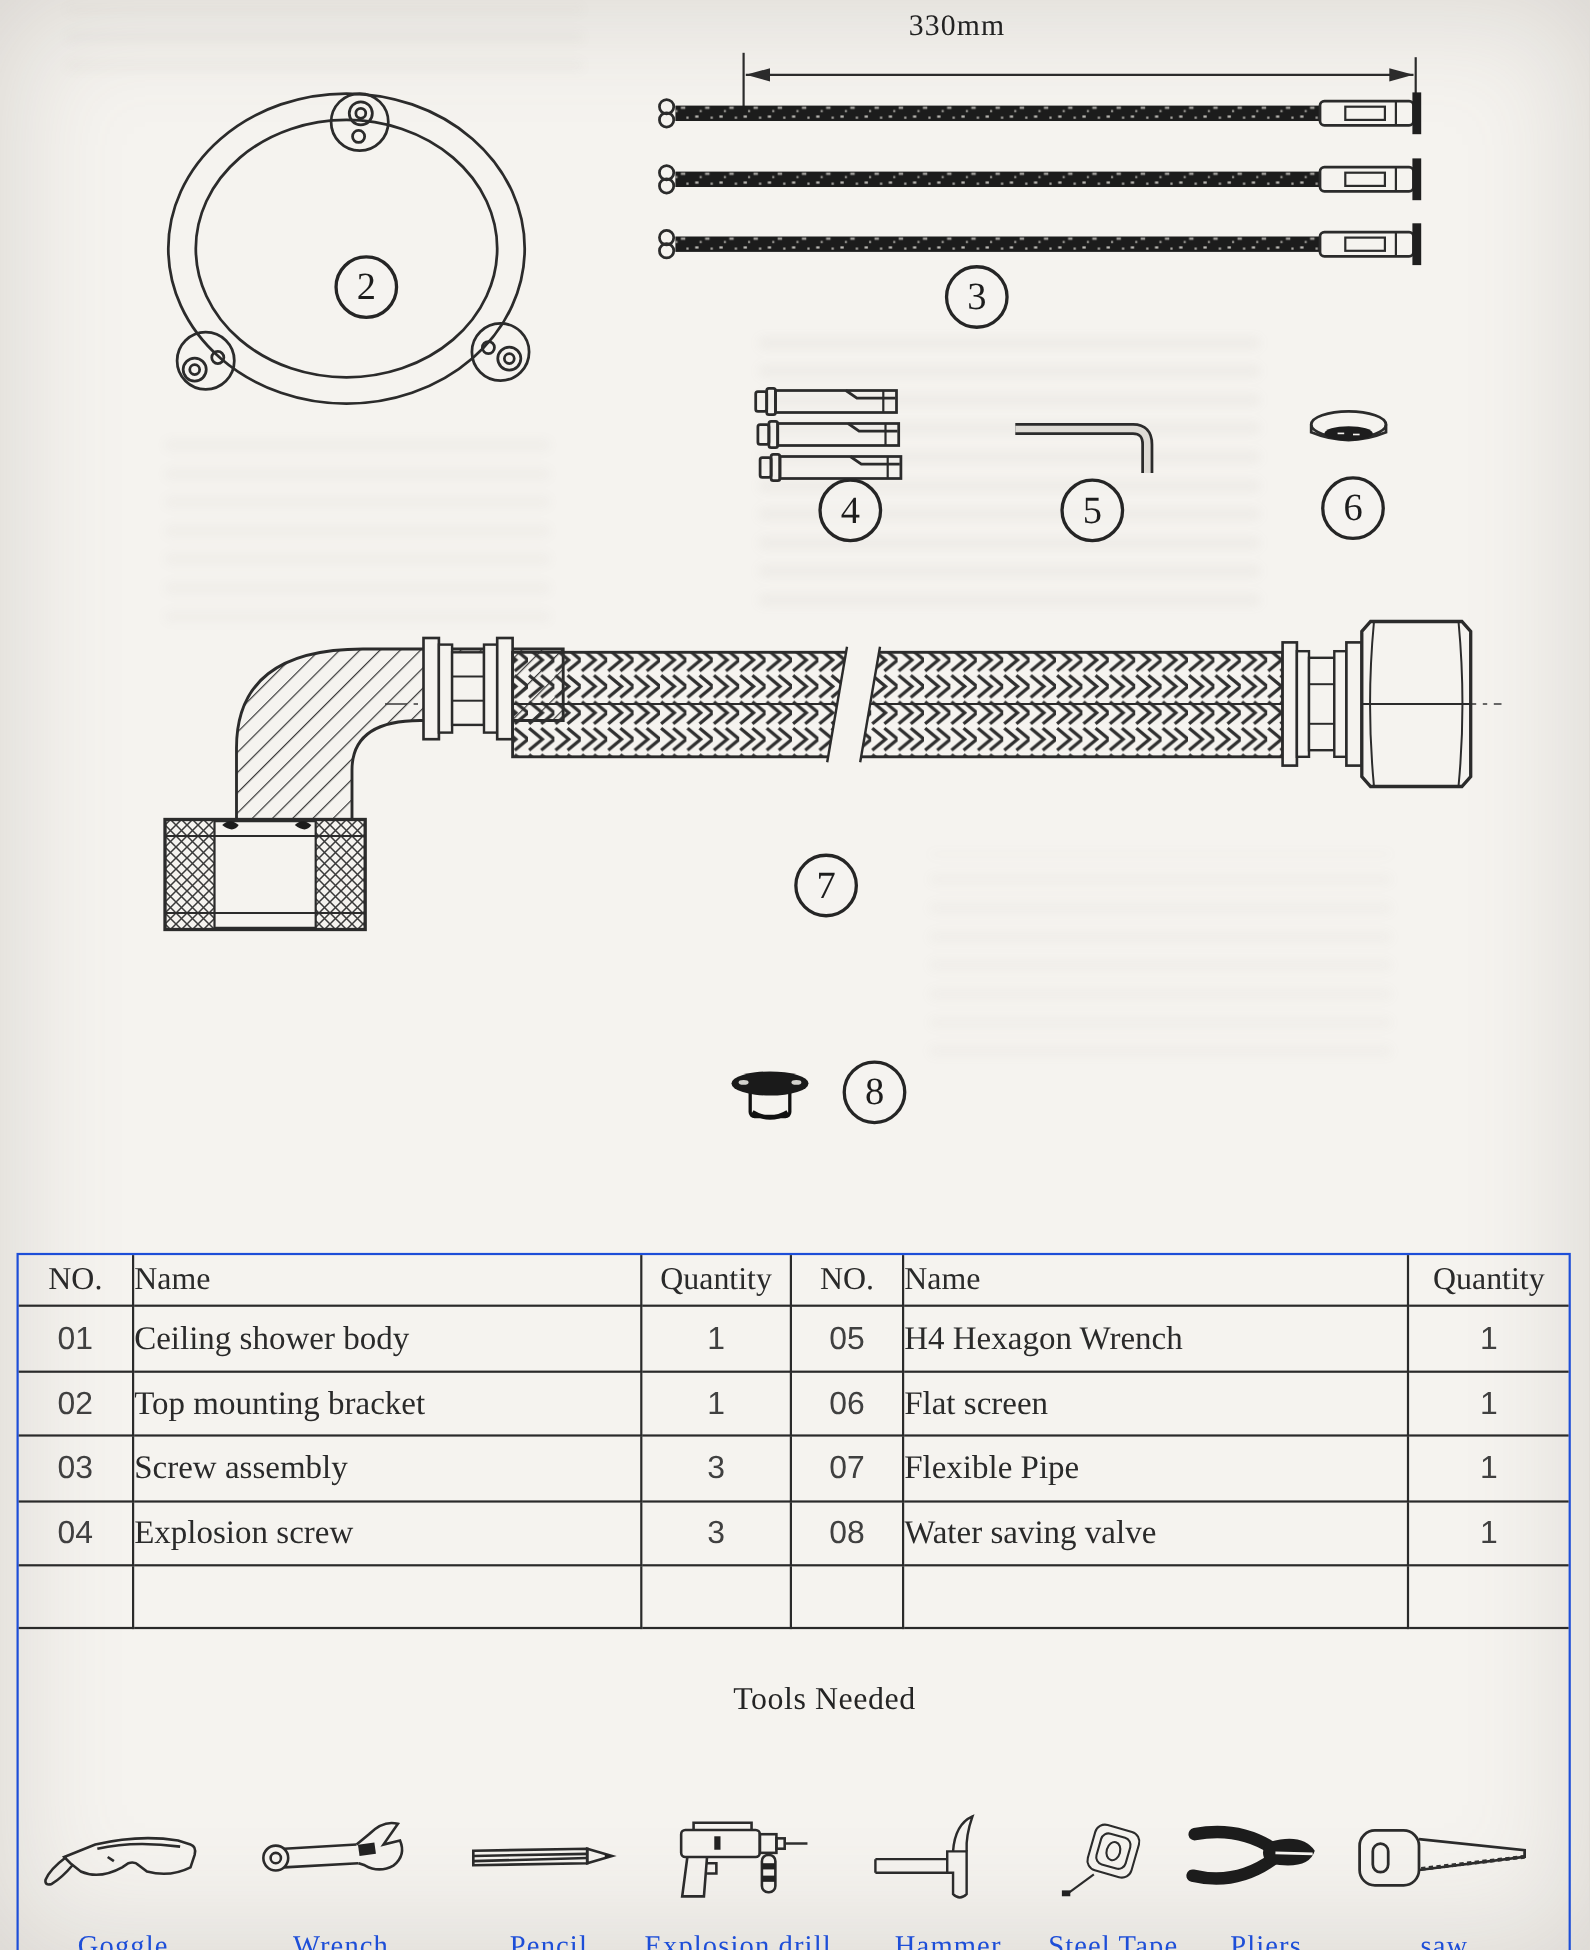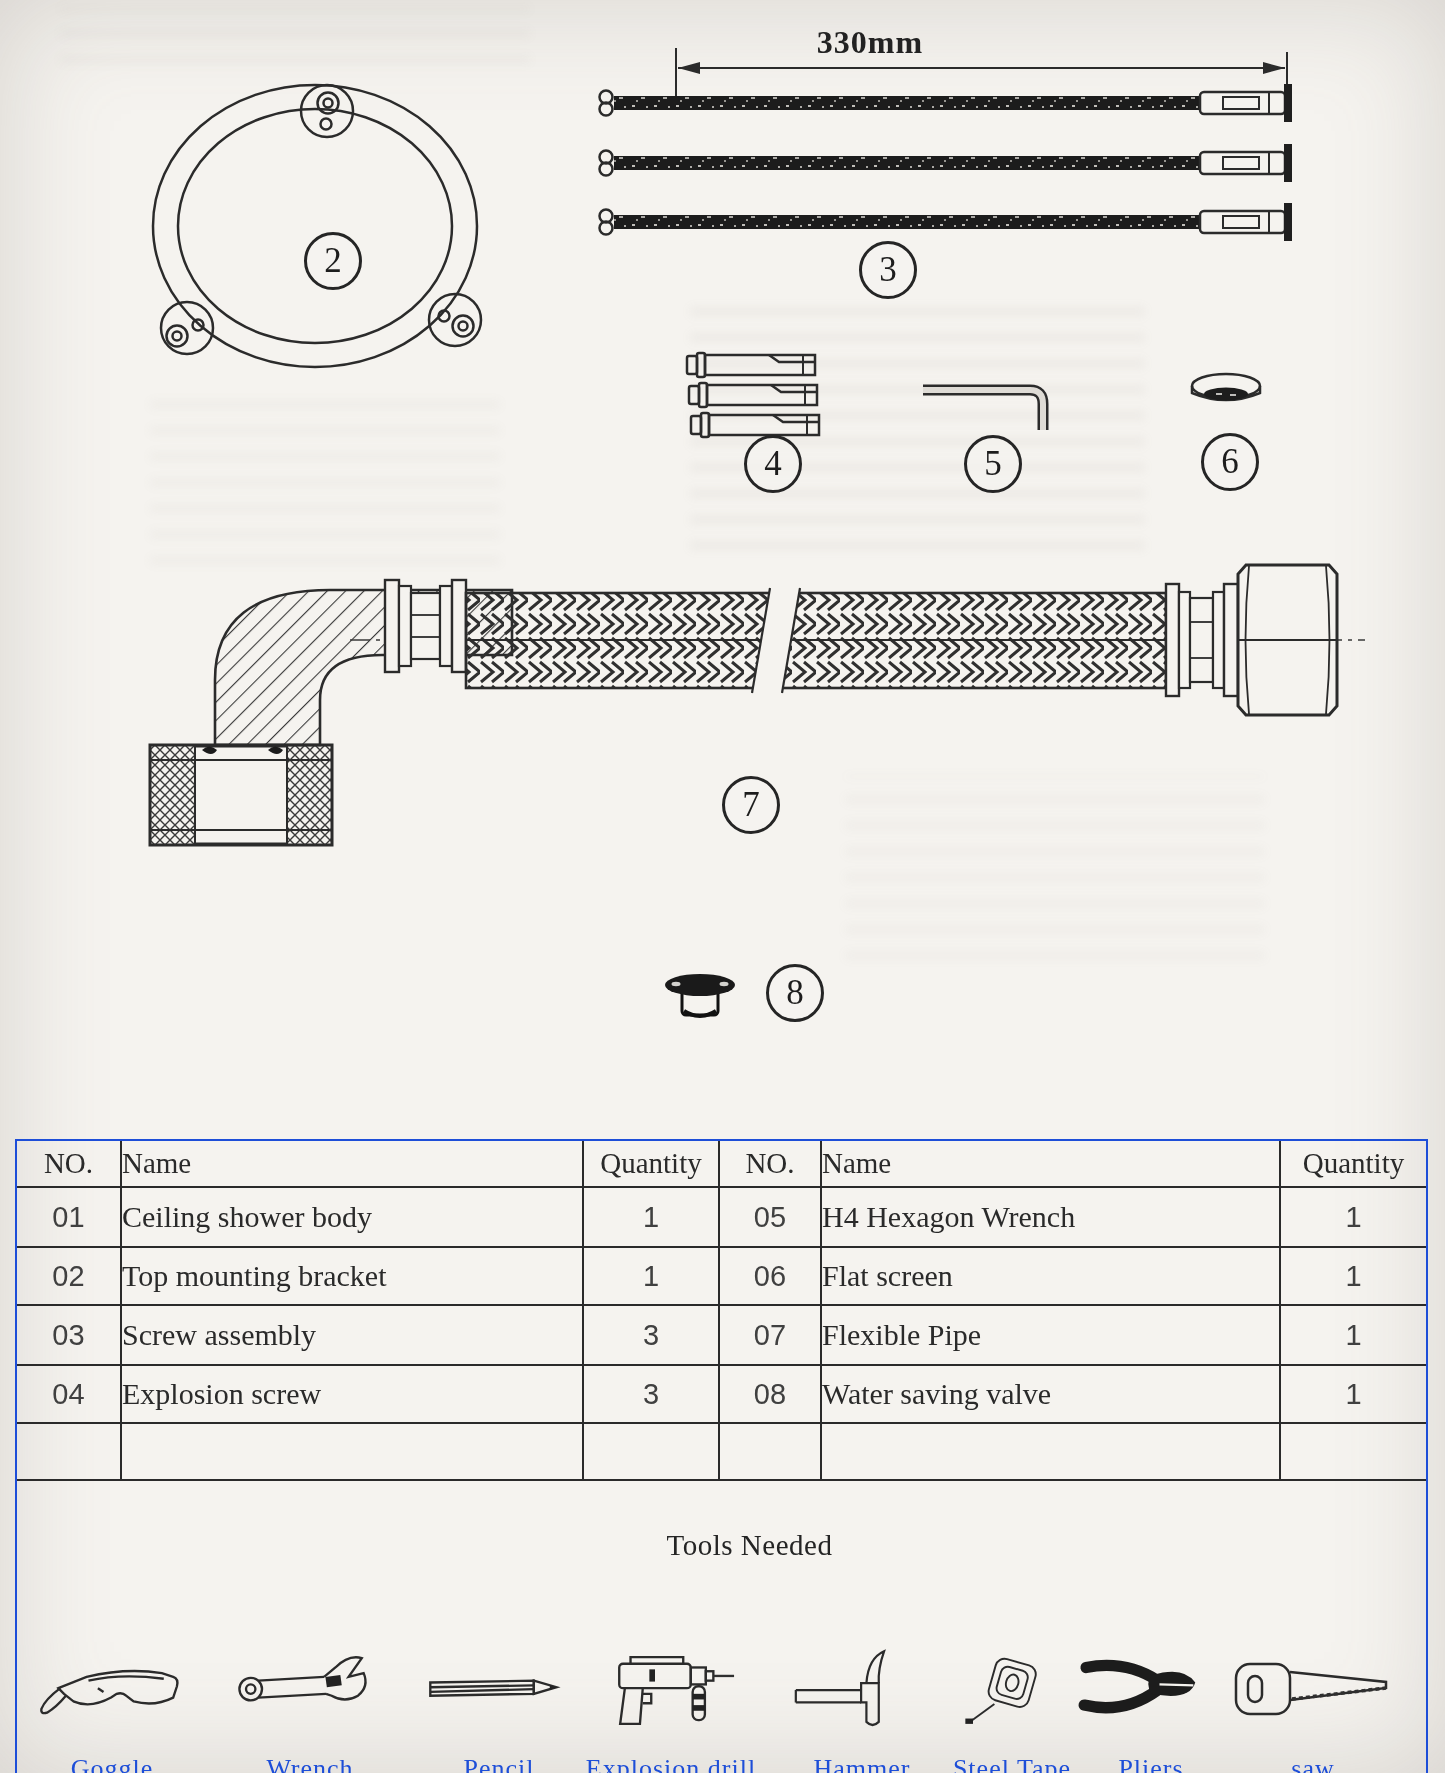--- a/index.html
+++ b/index.html
@@ -18,22 +18,22 @@
 
   
   .callout{
     position:absolute; width:52px; height:52px; border:3px solid #252525;
     border-radius:50%; display:flex; align-items:center; justify-content:center;
     font-size:35px; font-family:"Liberation Serif", serif; color:#1d1d1d;
     background:rgba(245,243,239,.65);
   }
 
   .dimlabel{
-    position:absolute; left:805px; top:24px; width:130px; text-align:center;
-    font-size:32px; letter-spacing:1px; color:#222;font-weight:bold;
+    position:absolute; left:805px; top:8px; width:130px; text-align:center;
+    font-size:27px; letter-spacing:1px; color:#222;
   }
 
   
   .smudge{position:absolute; filter:blur(5px); pointer-events:none;
     background:repeating-linear-gradient(0deg, rgba(148,142,132,.16) 0 9px, transparent 9px 26px);}
 
   
   .kit-box{
     position:absolute; left:15px; top:1105px; width:1409px; height:649px;
     border:2px solid #1d4ed8; background:transparent;margin-top:34px;

